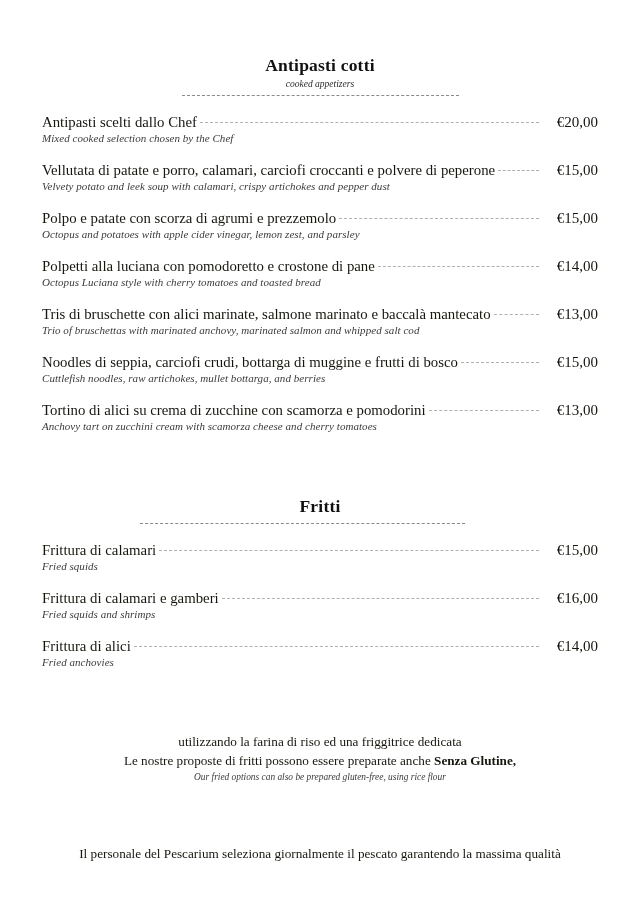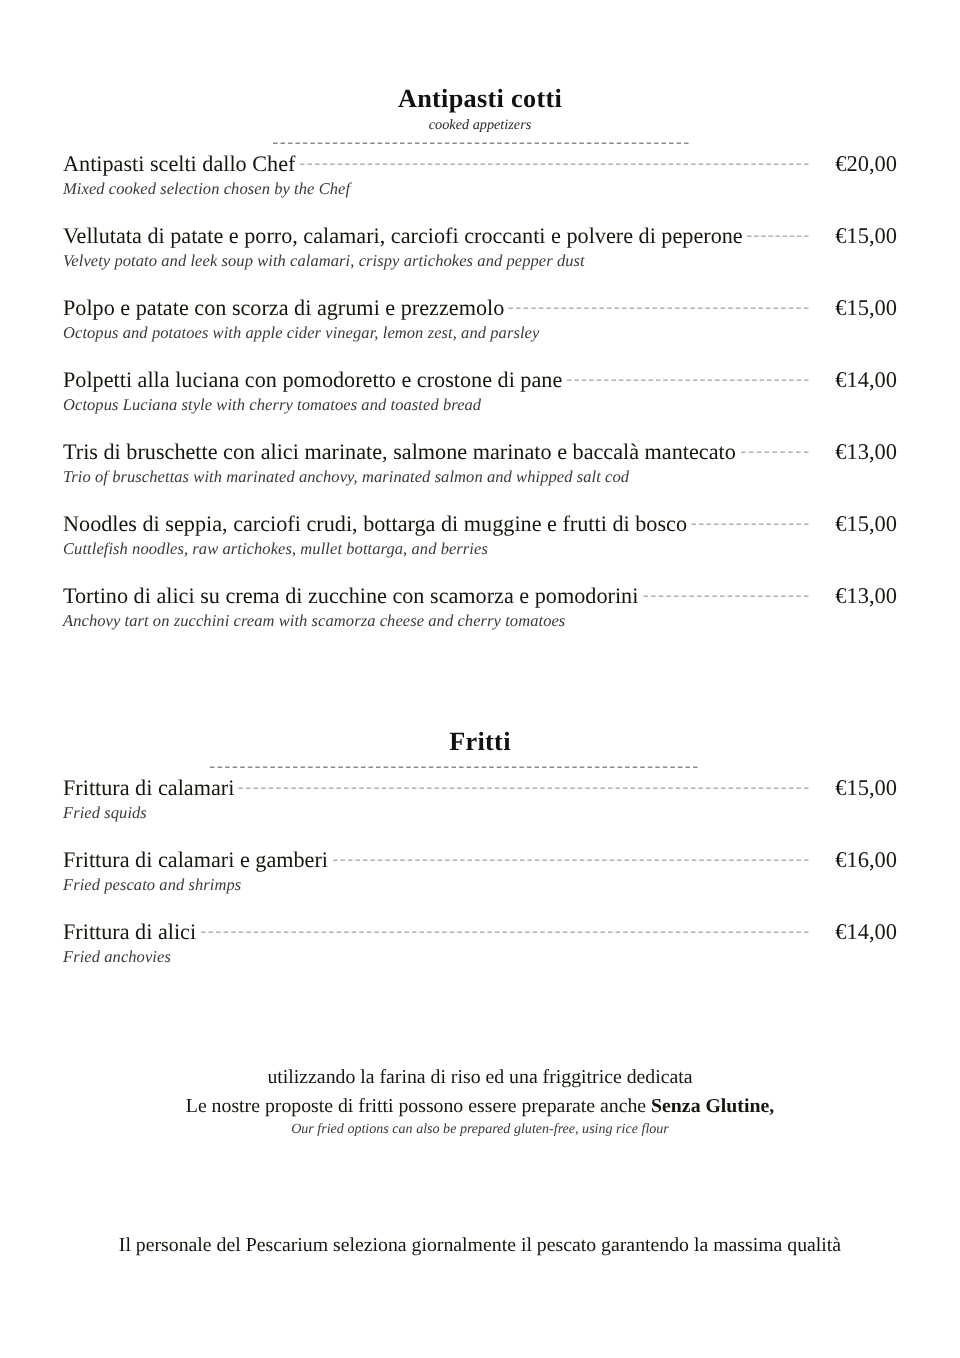--- a/index.html
+++ b/index.html
@@ -41,21 +41,21 @@
 
   .section-rule {
     height: 1px;
     margin: 6px auto 0 auto;
     border-top: 1px dashed #8a8a8a;
   }
   .section-rule.wide { width: 277px; }
   .section-rule.narrow { width: 325px; margin-left: 98px; }
 
   
-  .menu-list { margin-top: 6px; }
+  .menu-list { margin-top: 18px; }
 
   .menu-item { margin-bottom: 18px; }
 
   .item-line {
     display: flex;
     align-items: baseline;
     width: 100%;
   }
 
   .item-name {
@@ -218,21 +218,21 @@
         </div>
         <div class="item-desc">Fried squids</div>
       </div>
 
       <div class="menu-item">
         <div class="item-line">
           <span class="item-name">Frittura di calamari e gamberi</span>
           <span class="leader"></span>
           <span class="item-price">€16,00</span>
         </div>
-        <div class="item-desc">Fried pescato and shrimps</div>
+        <div class="item-desc">Fried squids and shrimps</div>
       </div>
 
       <div class="menu-item">
         <div class="item-line">
           <span class="item-name">Frittura di alici</span>
           <span class="leader"></span>
           <span class="item-price">€14,00</span>
         </div>
         <div class="item-desc">Fried anchovies</div>
       </div>

